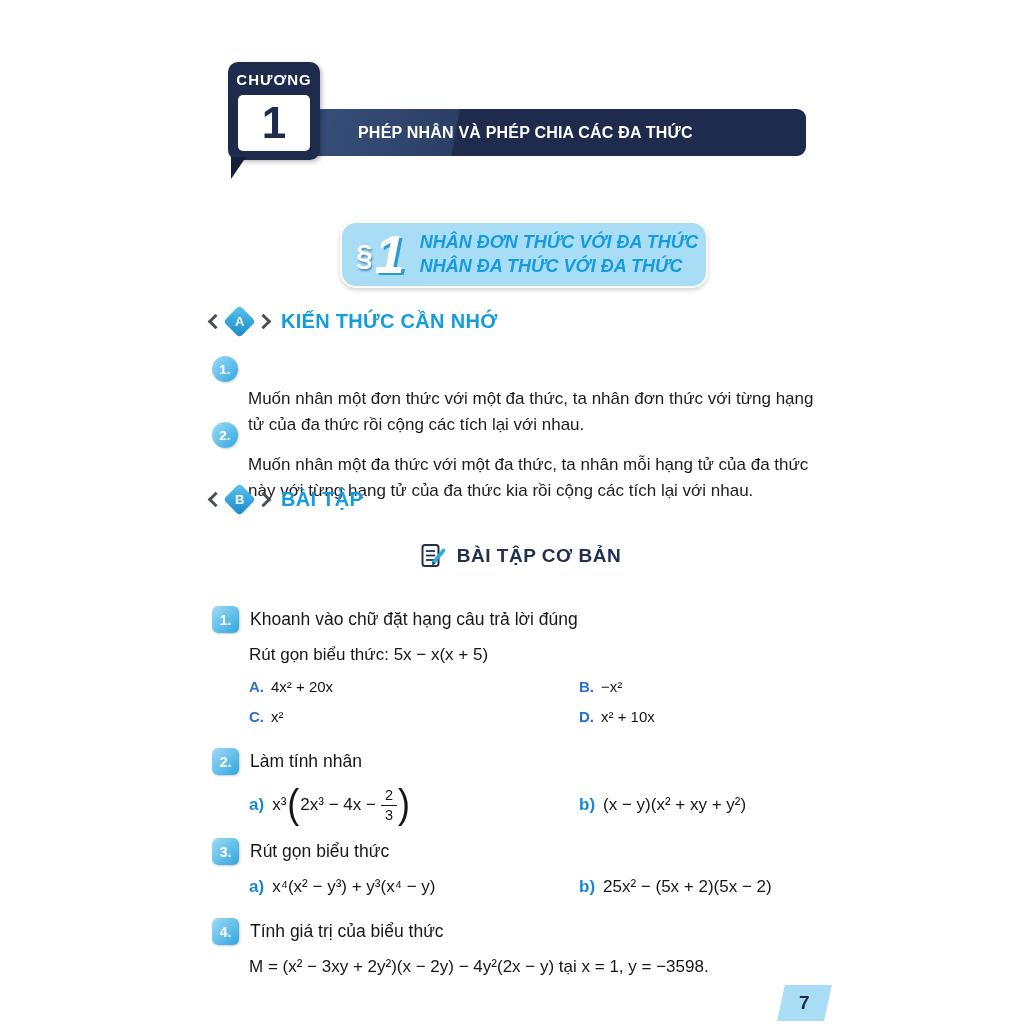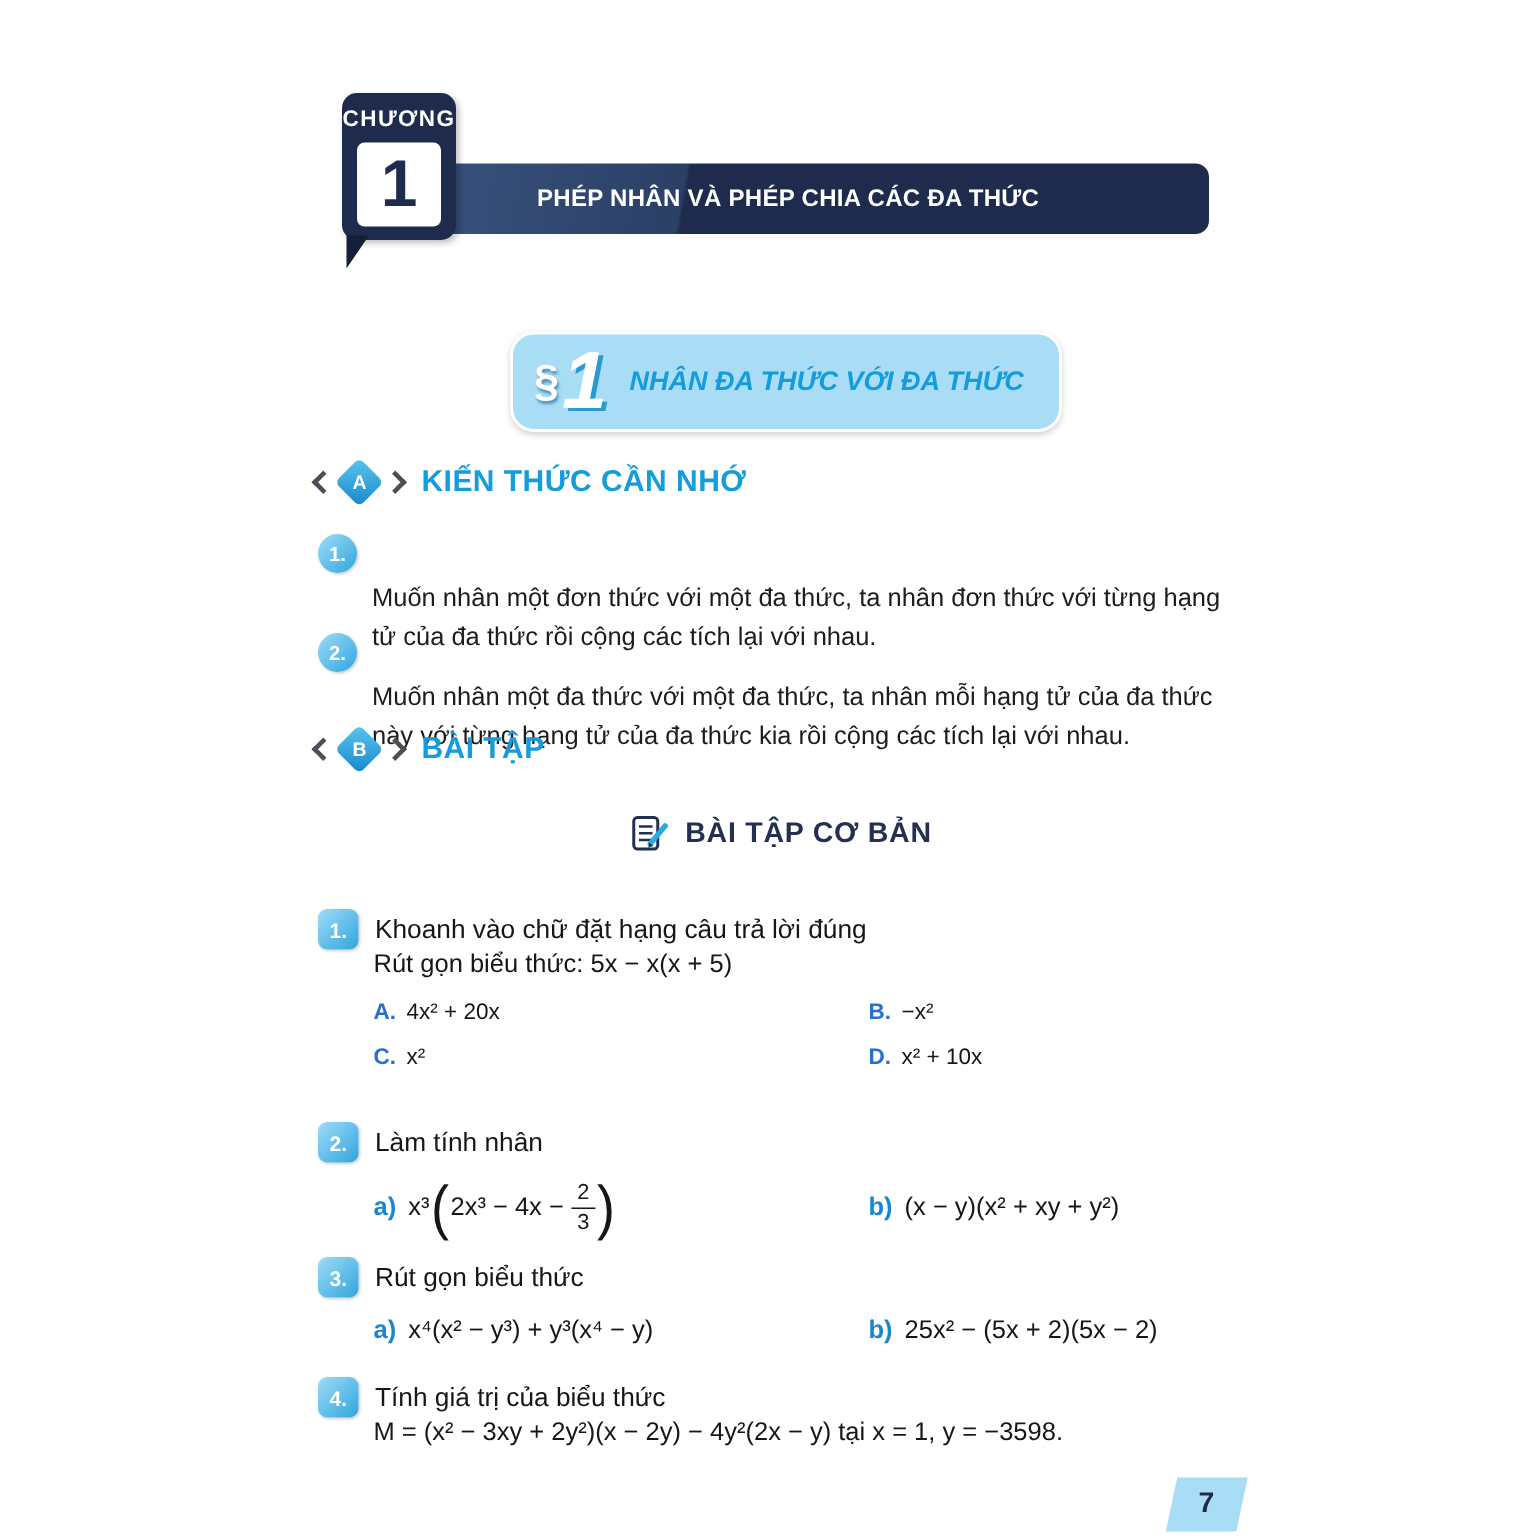--- a/index.html
+++ b/index.html
@@ -1,20 +1,20 @@
 <!DOCTYPE html>
 <html><head>
 <meta charset="utf-8">
 <style>
   * { margin:0; padding:0; box-sizing:border-box; }
   body { font-family:"Liberation Sans", sans-serif; background:#ffffff; }
   .page { position:relative; width:1024px; height:1024px; background:#ffffff; overflow:hidden; }
 
   
-  .chapter-badge { position:absolute; left:228px; top:62px; width:76px; height:98px;
+  .chapter-badge { position:absolute; left:228px; top:62px; width:92px; height:98px;
     background:#1e2b4d; border-radius:10px; z-index:3; box-shadow:2px 2px 4px rgba(0,0,0,.25); }
   .badge-label { margin-top:9px; text-align:center; color:#fff; font-weight:700; font-size:15px; letter-spacing:1px; }
   .badge-num-box { position:absolute; left:10px; right:10px; top:33px; bottom:9px; background:#fff;
     border-radius:5px; display:flex; align-items:center; justify-content:center; }
   .badge-num { font-size:44px; font-weight:700; color:#1e2b4d; line-height:1; }
   .badge-tail { position:absolute; left:3px; top:95px; width:0; height:0;
     border-top:22px solid #141f3a; border-right:15px solid transparent; }
 
   
   .banner { position:absolute; left:258px; top:109px; width:548px; height:47px; z-index:2;
@@ -59,21 +59,21 @@
   .basic-title { color:#233050; font-weight:700; font-size:19px; letter-spacing:.5px; }
 
   
   .exercise { position:absolute; left:212px; width:630px; }
   .ex-1 { top:606px; } .ex-2 { top:748px; } .ex-3 { top:838px; } .ex-4 { top:918px; }
   .ex-head { display:flex; align-items:center; gap:11px; }
   .ex-chip { width:27px; height:27px; border-radius:6px;
     background:linear-gradient(135deg,#9fdcf7,#2fa5de); color:#fff; font-weight:700; font-size:14px;
     display:flex; align-items:center; justify-content:center; box-shadow:1px 1px 2px rgba(0,0,0,.2); }
   .ex-title { font-size:17.5px; color:#161616; }
-  .ex-body { margin-left:37px; font-size:17px; color:#161616; }
+  .ex-body { margin-left:37px; margin-top:12px; font-size:17px; color:#161616; }
   .opt-grid { display:grid; grid-template-columns:330px 1fr; row-gap:13px; margin-left:37px; margin-top:13px; font-size:15px; color:#161616; }
   .opt-label { color:#2a6fc9; font-weight:700; margin-right:7px; }
   .parts-grid { display:grid; grid-template-columns:330px 1fr; align-items:center;
     margin-left:37px; margin-top:12px; font-size:17px; color:#161616; }
   .part-label { color:#1787d2; font-weight:700; margin-right:8px; }
   .part { display:flex; align-items:center; }
 
   
   .bigparen { font-size:36px; font-weight:400; line-height:.9; display:inline-block;
     transform:scaleY(1.12); margin:0 1px; color:#161616; }
@@ -101,20 +101,21 @@
   </div>
 
   <div class="banner">
     <span class="banner-title">PHÉP NHÂN VÀ PHÉP CHIA CÁC ĐA THỨC</span>
   </div>
 
   <div class="lesson-box">
     <span class="lesson-sym">§</span>
     <span class="lesson-num">1</span>
     <span class="lesson-titles">
+      <span class="lesson-line">NHÂN ĐƠN THỨC VỚI ĐA THỨC</span>
       <span class="lesson-line">NHÂN ĐA THỨC VỚI ĐA THỨC</span>
     </span>
   </div>
 
   <div class="section-header sec-a">
     <span class="chev chev-left"></span>
     <span class="diamond">
         <span>A</span>
       </span>
     <span class="chev chev-right"></span>

